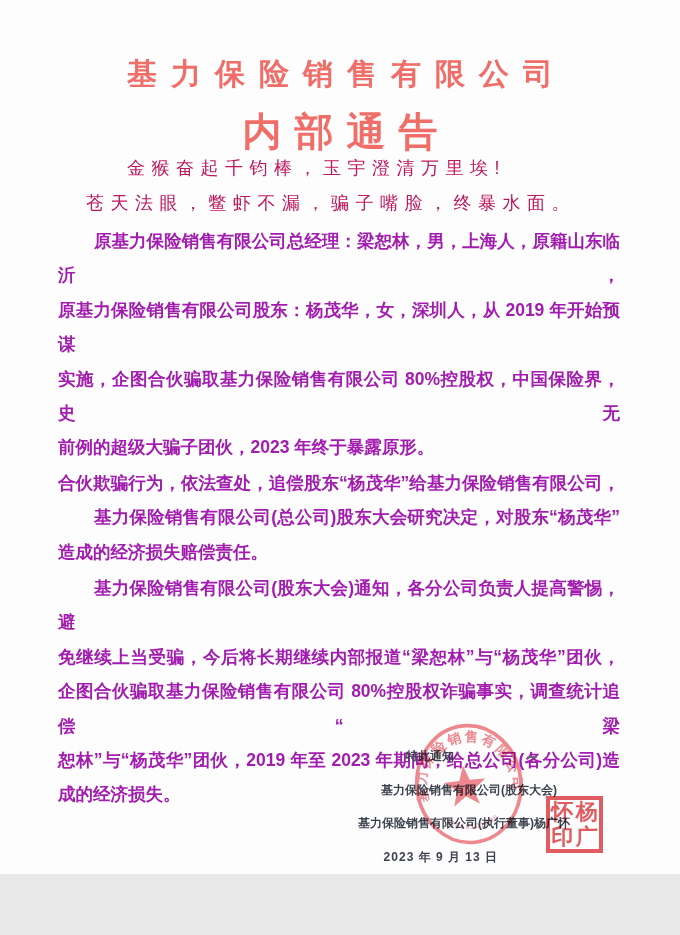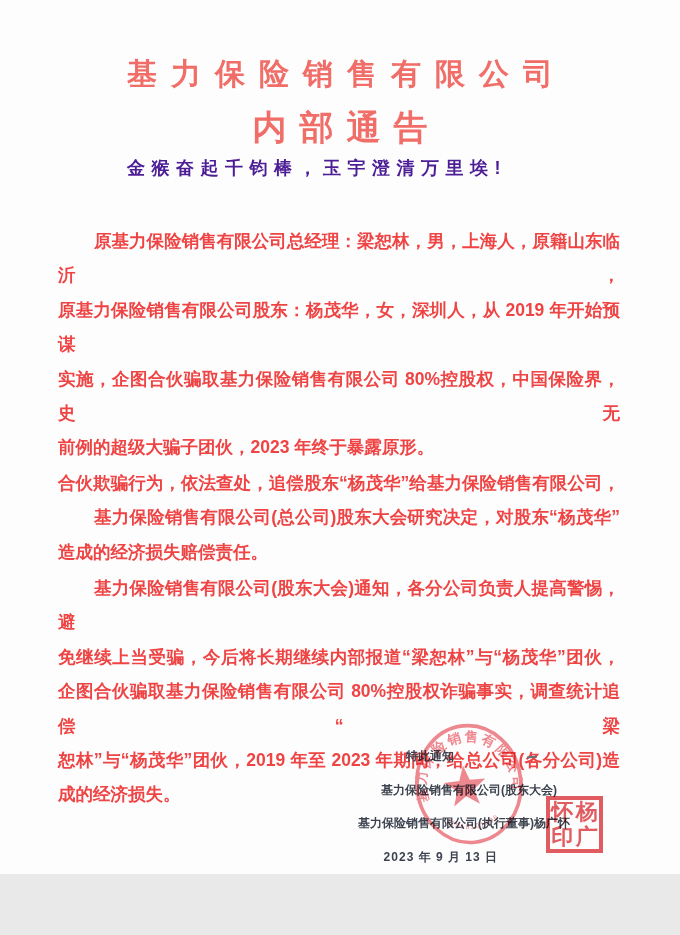--- a/index.html
+++ b/index.html
@@ -6,30 +6,30 @@
   .page{
     position:relative;width:680px;height:874px;margin:0 auto;
     background:#fdfdfe;overflow:hidden;
     font-family:"Liberation Sans","DejaVu Sans",sans-serif;
   }
   .title{
     position:absolute;left:0;right:0;text-align:center;
     color:#f06d68;font-weight:bold;white-space:nowrap;
   }
   #title-main{top:54px;font-size:30px;letter-spacing:14px;padding-left:14px;}
-  #title-sub{top:105px;font-size:34px;letter-spacing:13px;padding-left:13px;}
+  #title-sub{top:105px;font-size:39px;letter-spacing:13px;padding-left:13px;}
   .intro{
-    position:absolute;font-size:18px;font-weight:bold;color:#4c1d95;
+    position:absolute;font-size:18px;font-weight:normal;color:#be185d;
     letter-spacing:6.5px;white-space:nowrap;
   }
   #intro1{left:127px;top:156px;}
   #intro2{left:86px;top:191px;}
   .para{
     position:absolute;left:58px;width:562px;
-    font-size:17.5px;line-height:34.4px;font-weight:600;color:#ef4444;
+    font-size:17.5px;line-height:34.4px;font-weight:600;color:#a21caf;
   }
   .para .ln{text-align:justify;}
   .para .ln.j{text-align-last:justify;}
   .para .ln.first{text-indent:36px;}
   #para1{top:224px;}
   #para2{top:364px;}
   #para3{top:466px;}
   #para4{top:571px;}
   .sig{
     position:absolute;font-size:12px;font-weight:600;color:#3d434e;
@@ -56,20 +56,21 @@
 </style>
 </head>
 <body>
 
 <div class="page">
 
   <div class="title" id="title-main">基力保险销售有限公司</div>
   <div class="title" id="title-sub">内部通告</div>
 
   <div class="intro" id="intro1">金猴奋起千钧棒，玉宇澄清万里埃!</div>
+  <div class="intro" id="intro2">苍天法眼，鳖虾不漏，骗子嘴脸，终暴水面。</div>
 
   <div class="para" id="para1">
     <div class="ln j first">原基力保险销售有限公司总经理：梁恕林，男，上海人，原籍山东临沂，</div>
     <div class="ln j">原基力保险销售有限公司股东：杨茂华，女，深圳人，从 2019 年开始预谋</div>
     <div class="ln j">实施，企图合伙骗取基力保险销售有限公司 80%控股权，中国保险界，史无</div>
     <div class="ln">前例的超级大骗子团伙，2023 年终于暴露原形。</div>
   </div>
 
 
   <div class="para" id="para3">

